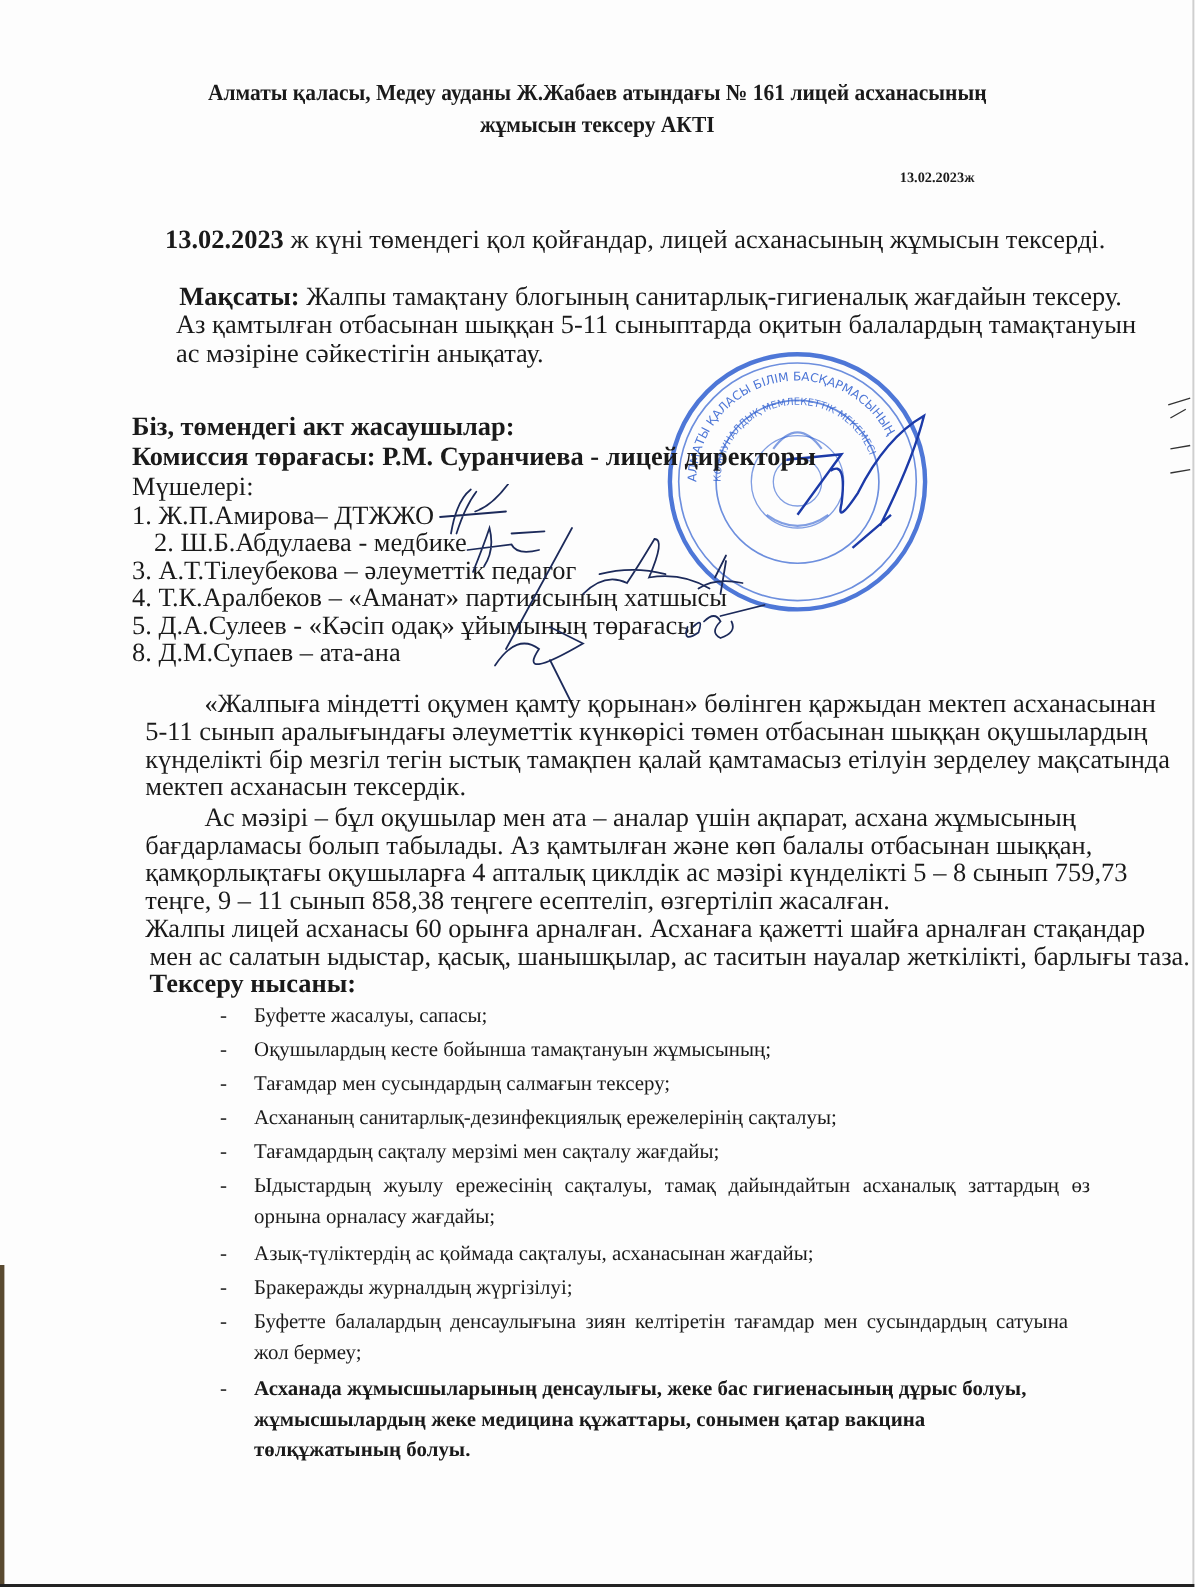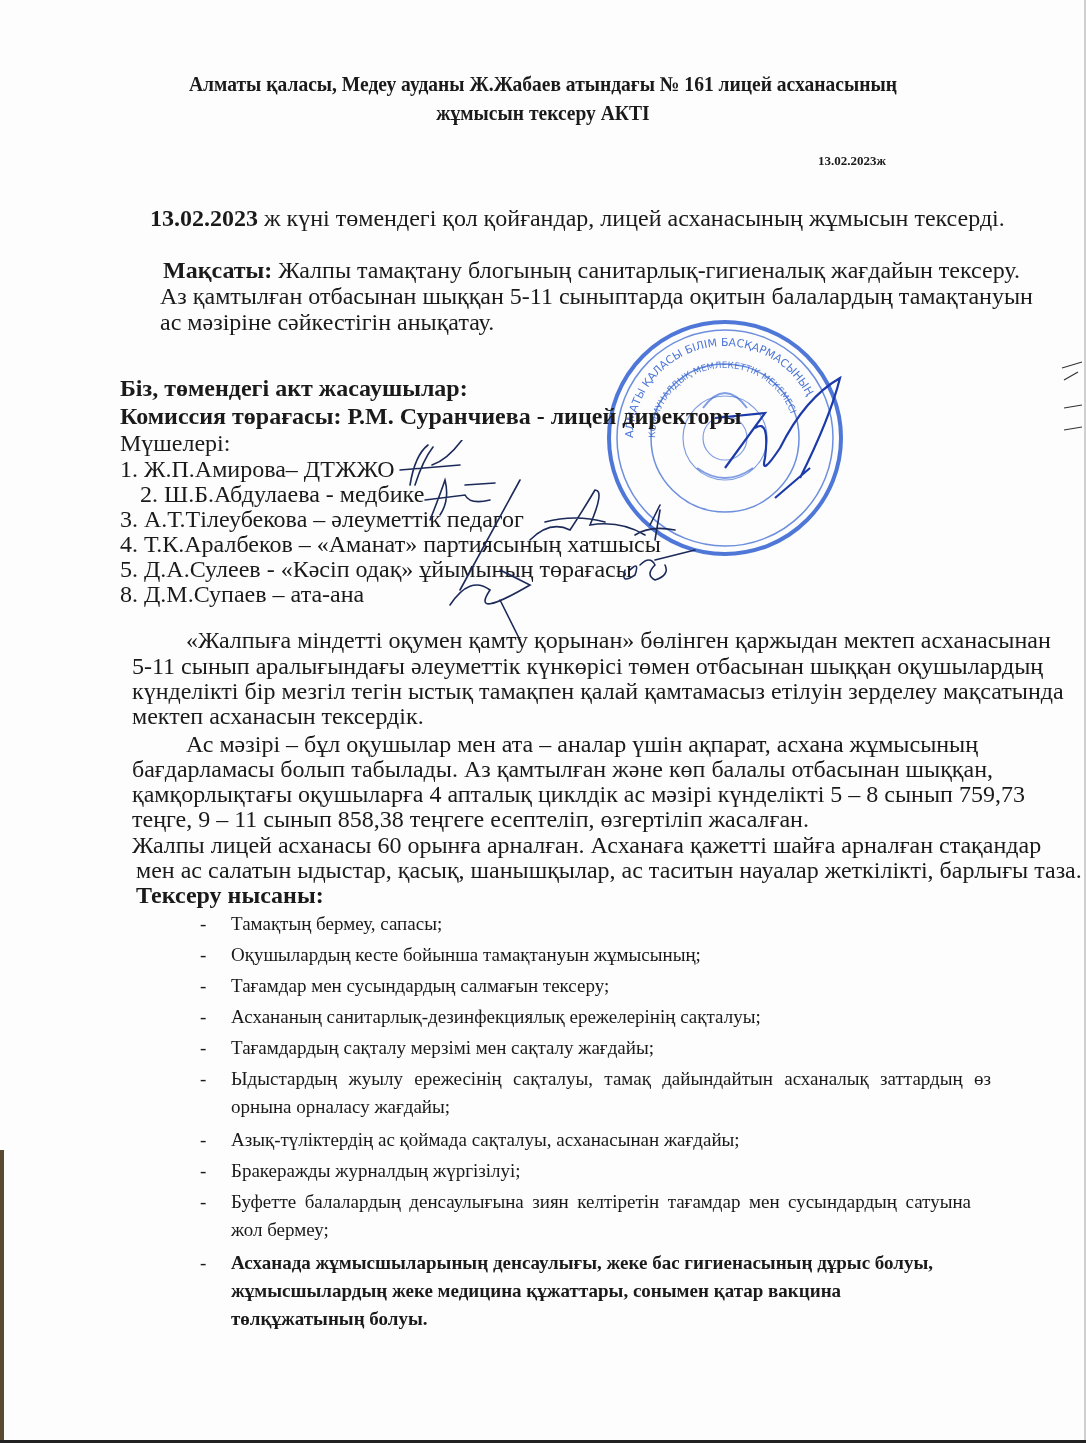--- a/index.html
+++ b/index.html
@@ -107,21 +107,21 @@
 <div class="p" style="left:132px; top:782px;">қамқорлықтағы оқушыларға 4 апталық циклдік ас мәзірі күнделікті 5 – 8 сынып 759,73</div>
 <div class="p" style="left:132px; top:807px;">теңге, 9 – 11 сынып 858,38 теңгеге есептеліп, өзгертіліп жасалған.</div>
 
 <div class="p" style="left:132px; top:833px;">Жалпы лицей асханасы 60 орынға арналған. Асханаға қажетті шайға арналған стақандар</div>
 <div class="p" style="left:136px; top:858px;">мен  ас салатын ыдыстар, қасық, шанышқылар, ас таситын науалар жеткілікті, барлығы таза.</div>
 
 <div class="p b" style="left:136px; top:883px;">Тексеру нысаны:</div>
 
 <div class="list-item" style="top:910px;">
   <span class="dash">-</span>
-  <span class="txt">Тамақтың бермеу, сапасы;</span>
+  <span class="txt">Буфетте жасалуы, сапасы;</span>
 </div>
 <div class="list-item" style="top:941px;">
   <span class="dash">-</span>
   <span class="txt">Оқушылардың кесте бойынша тамақтануын жұмысының;</span>
 </div>
 <div class="list-item" style="top:972px;">
   <span class="dash">-</span>
   <span class="txt">Тағамдар мен сусындардың салмағын тексеру;</span>
 </div>
 <div class="list-item" style="top:1003px;">

